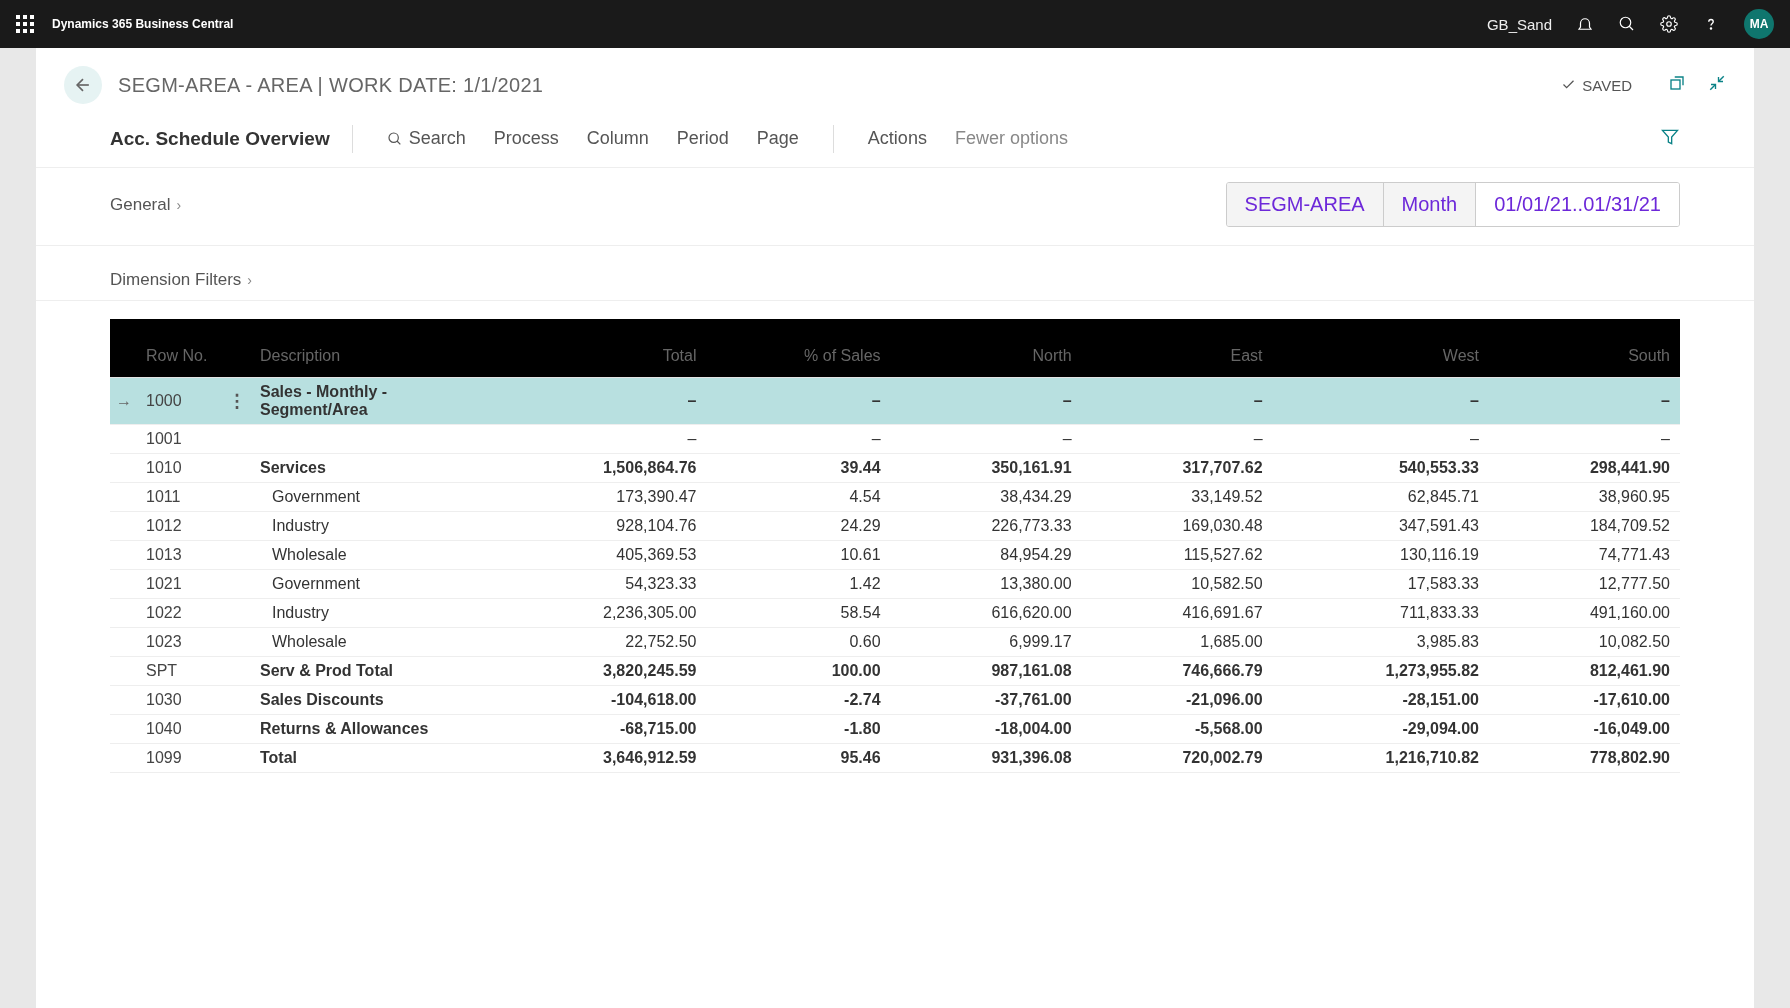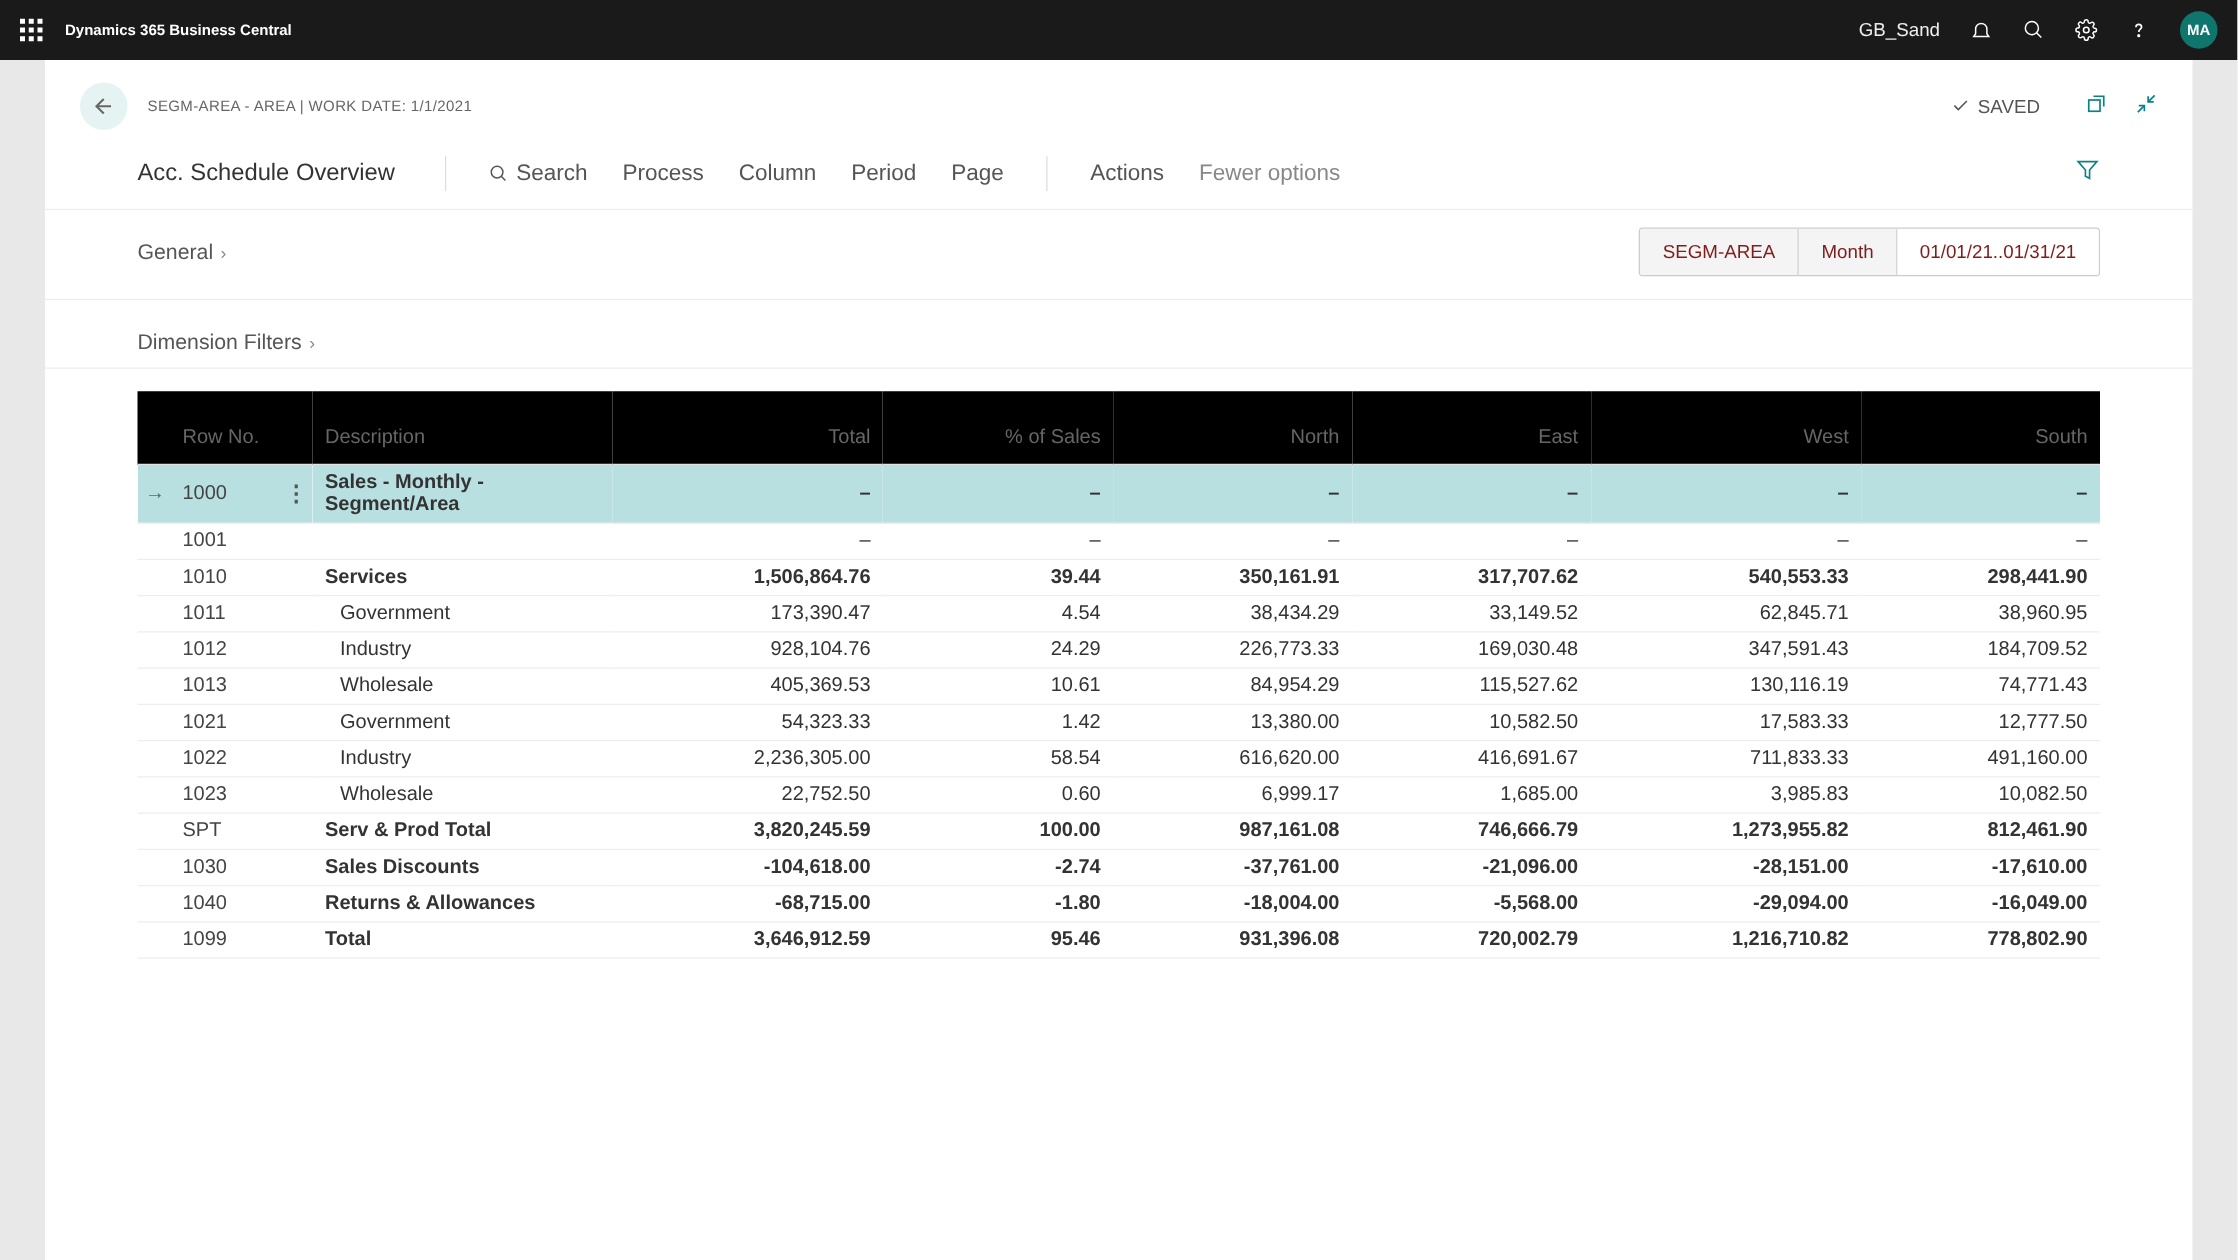--- a/index.html
+++ b/index.html
@@ -12,38 +12,38 @@
   .waffle span { background: #fff; width: 4px; height: 4px; }
   .brand { font-size: 12px; font-weight: 700; }
   .env { font-size: 15px; color: #eee; }
   .top-icon { cursor: pointer; display: flex; align-items: center; justify-content: center; }
   .avatar { width: 30px; height: 30px; border-radius: 50%; background: #0f766e; display: flex; align-items: center; justify-content: center; font-size: 12px; font-weight: 600; color: #fff; }
   
   .main { background: #fff; margin: 0 36px; padding: 0; height: calc(100% - 48px); }
   
   .page-header { display: flex; align-items: center; padding: 18px 28px 14px 28px; gap: 16px; }
   .back-btn { width: 38px; height: 38px; border-radius: 50%; background: #e6f3f3; display: flex; align-items: center; justify-content: center; cursor: pointer; }
-  .breadcrumb { font-size: 12px; color: #666; font-weight: 500; letter-spacing: 0.3px; flex: 1; }
+  .breadcrumb { font-size: 20px; color: #666; font-weight: 500; letter-spacing: 0.3px; flex: 1; }
   .saved { font-size: 15px; color: #555; display: flex; gap: 6px; }
   .header-icons { display: flex; align-items: center; gap: 22px; margin-left: 20px; }
   
   .toolbar { display: flex; align-items: center; padding: 6px 74px 14px 74px; border-bottom: 1px solid #eee; gap: 4px; }
-  .tool-title { font-size: 19px; font-weight: 400; color: #333; margin-right: 18px; }
+  .tool-title { font-size: 19px; font-weight: 700; color: #333; }
   .divider { width: 1px; height: 28px; background: #ddd; margin: 0 18px; }
   .tool-item { font-size: 18px; color: #555; cursor: pointer; padding: 4px 12px; display: flex; align-items: center; gap: 6px; }
   .tool-spacer { flex: 1; }
   .filter-icon { color: #0b8287; cursor: pointer; }
   
   .section { padding: 14px 74px; }
   .section-head { font-size: 17px; color: #555; cursor: pointer; display: inline-flex; align-items: center; gap: 6px; text-align: right; }
   .chevron { color: #888; font-size: 14px; }
   
   .general-row { display: flex; align-items: center; justify-content: space-between; border-bottom: 1px solid #eee; padding-bottom: 18px; }
   .pill-group { display: flex; border: 1px solid #ccc; border-radius: 3px; overflow: hidden; }
-  .pill { padding: 10px 18px; font-size: 15px; color: #7f1d1d; background: #f4f4f4; border-right: 1px solid #ccc; }
+  .pill { padding: 10px 18px; font-size: 20px; color: #6d28d9; background: #f4f4f4; border-right: 1px solid #ccc; }
   .pill:last-child { border-right: none; background: #fff; }
   
   .dim-section { padding: 24px 74px 10px 74px; border-bottom: 1px solid #eee; }
   
   .grid-wrap { padding: 0 74px; margin-top: 18px; }
   table { width: 100%; border-collapse: collapse; font-size: 16px; }
   thead { background: #000000; }
   th { padding: 28px 10px 12px 10px; font-weight: 400; color: #666; text-align: right; border-bottom: 1px solid #e3e3e3; }
   th.left { text-align: left; }
   th.rowno { text-align: left; padding-left: 36px; width: 140px; }

